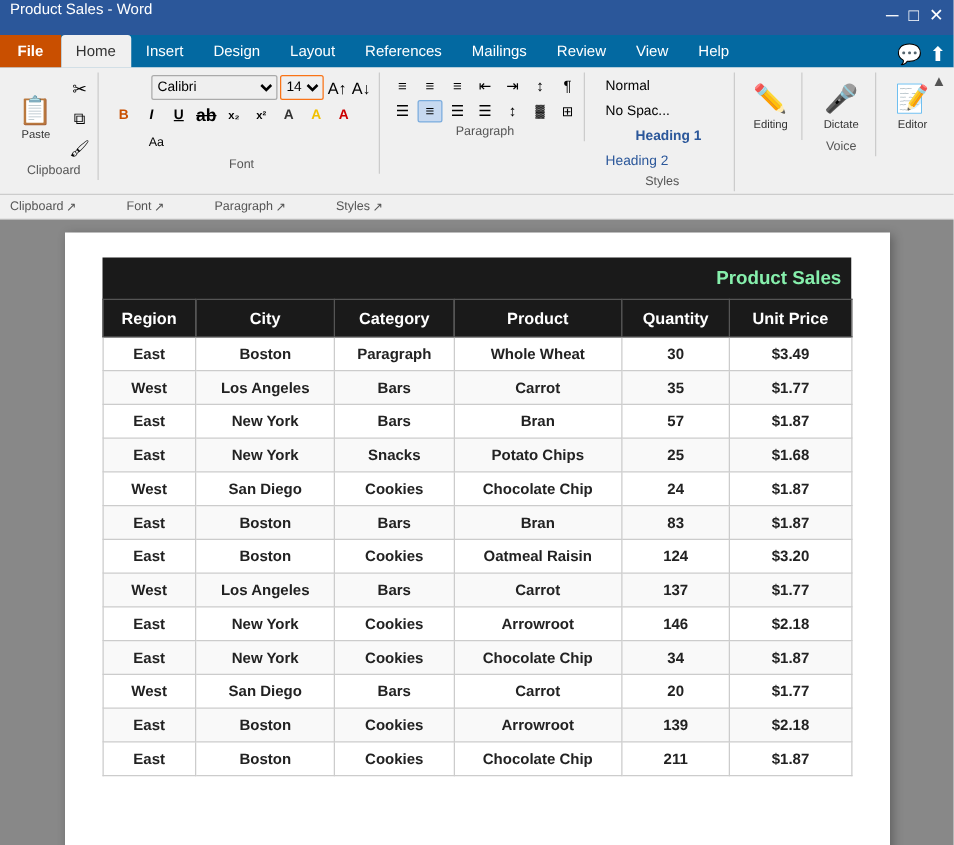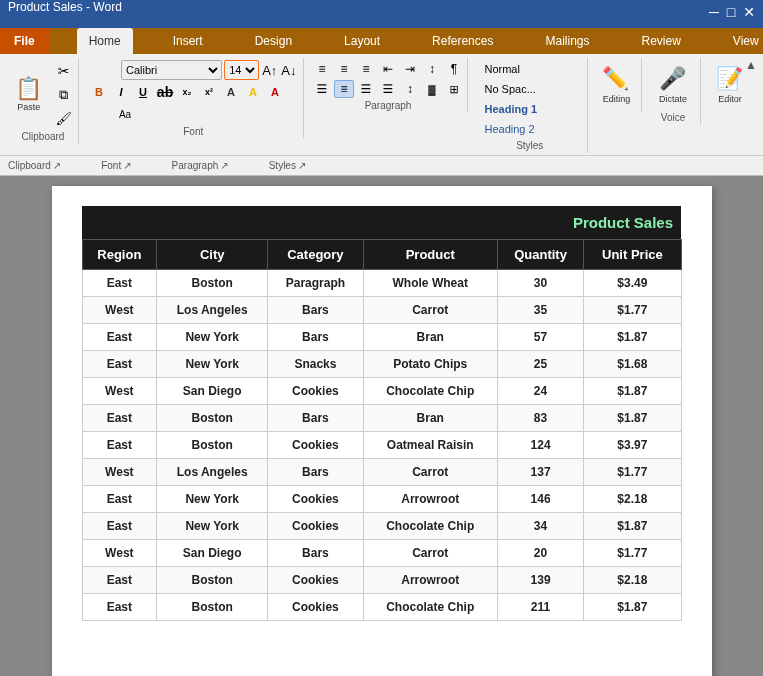--- a/index.html
+++ b/index.html
@@ -11,26 +11,25 @@
       height: 28px;
       display: flex;
       align-items: flex-start;
       padding: 0 8px;
       color: white;
       font-size: 12px;
     }
 
     
     .ribbon-tabs {
-      background: #a16207;
+      background: #0369a1;
       display: flex;
       height: 26px;
       align-items: flex-end;
       padding-left: 0;
-      gap: 28px;
     }
     .ribbon-tab {
       padding: 4px 12px;
       font-size: 12px;
       color: white;
       cursor: pointer;
       height: 100%;
       display: flex;
       align-items: center;
     }
@@ -349,21 +348,21 @@
       <div class="align-btn" style="font-size:10px;">▓</div>
       <div class="align-btn" style="font-size:11px;">⊞</div>
     </div>
     <span class="ribbon-group-label">Paragraph</span>
   </div>
 
   <div class="ribbon-group" style="min-width:110px;">
     <div class="styles-group">
       <div class="style-btn" style="font-size:11px;">Normal</div>
       <div class="style-btn" style="font-size:11px;">No Spac...</div>
-      <div class="style-btn" style="font-size:11px;color:#2b579a;font-weight:bold;">Heading 1</div>
+      <div class="style-btn" style="font-size:11px;color:#2b579a;font-weight:bold;margin-left:24px;">Heading 1</div>
       <div class="style-btn" style="font-size:11px;color:#2b579a;">Heading 2</div>
     </div>
     <span class="ribbon-group-label">Styles</span>
   </div>
 
   <div class="ribbon-group" style="min-width:50px;">
     <div class="rb-btn-large">
       <span style="font-size:22px;">✏️</span>
       <span class="label">Editing</span>
     </div>
@@ -458,21 +457,21 @@
             <td>Bran</td>
             <td>83</td>
             <td>$1.87</td>
           </tr>
           <tr>
             <td>East</td>
             <td>Boston</td>
             <td>Cookies</td>
             <td>Oatmeal Raisin</td>
             <td>124</td>
-            <td>$3.97</td>
+            <td>$3.20</td>
           </tr>
           <tr>
             <td>West</td>
             <td>Los Angeles</td>
             <td>Bars</td>
             <td>Carrot</td>
             <td>137</td>
             <td>$1.77</td>
           </tr>
           <tr>

